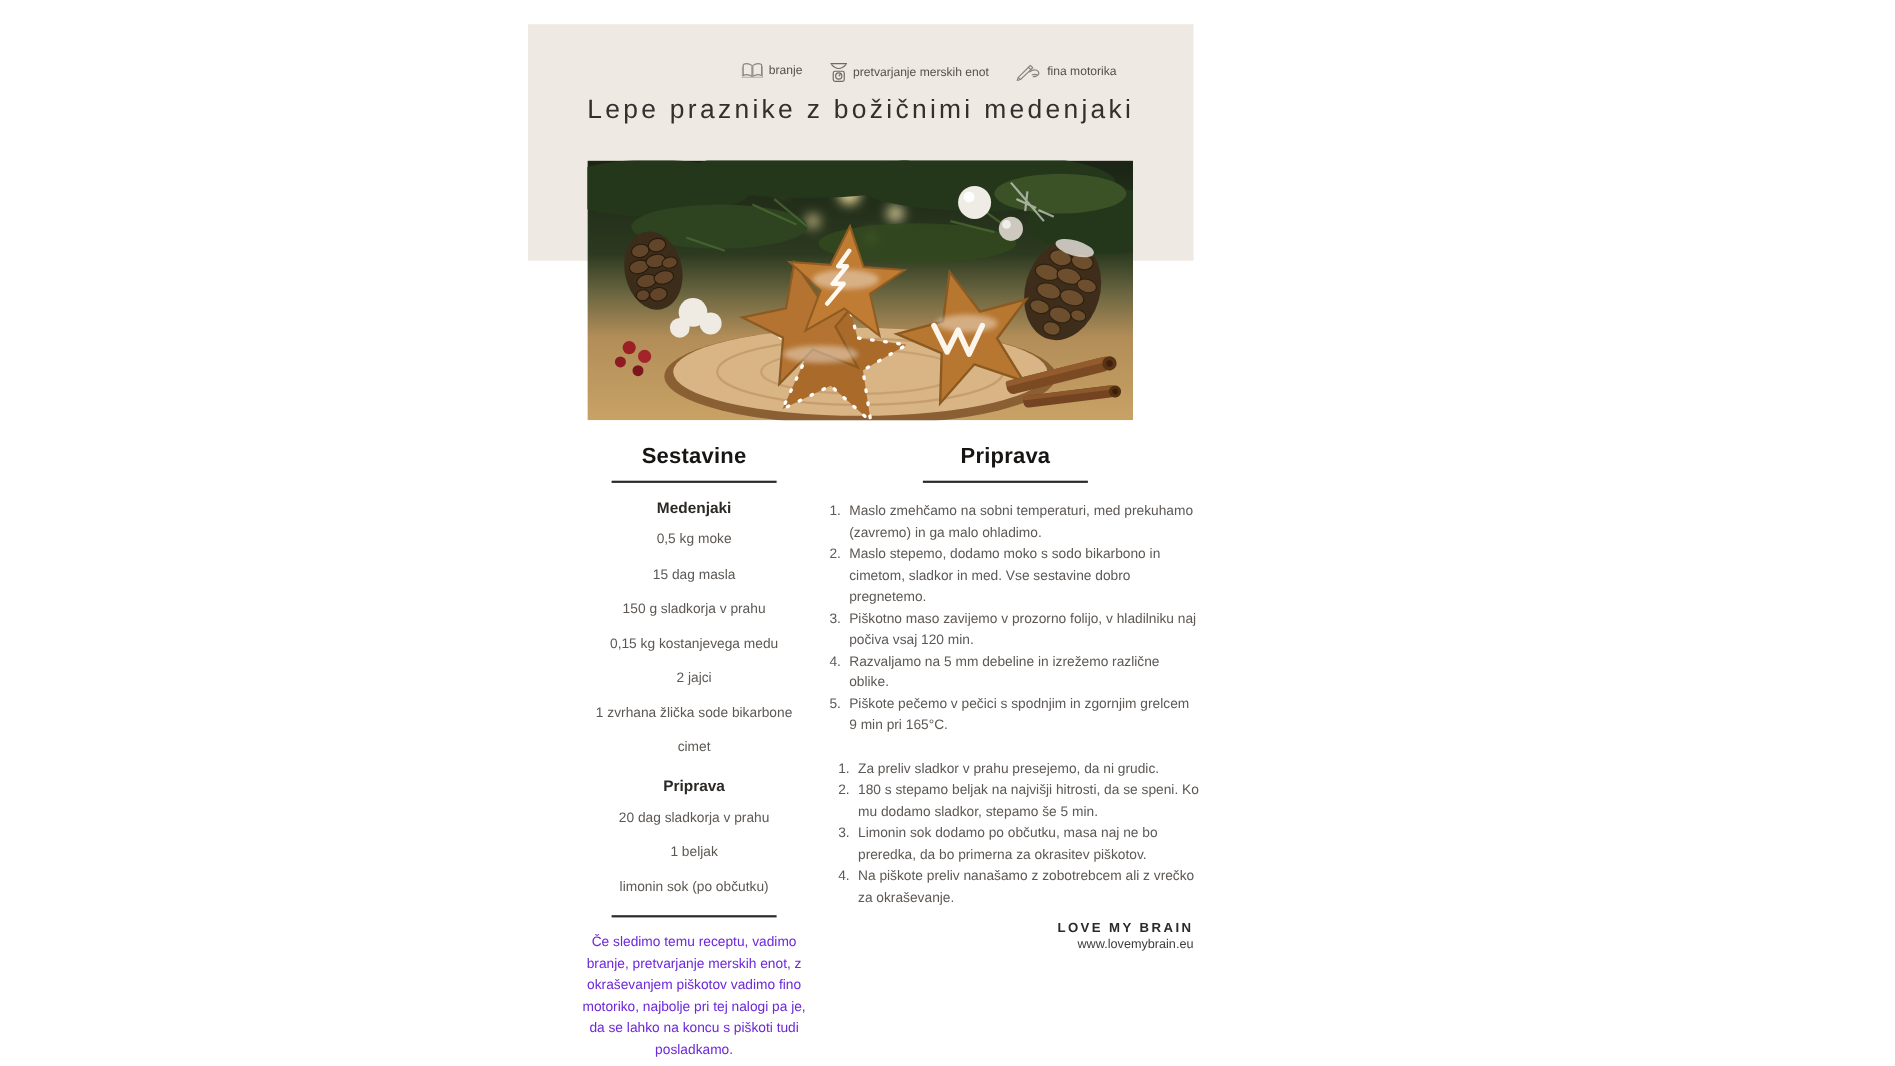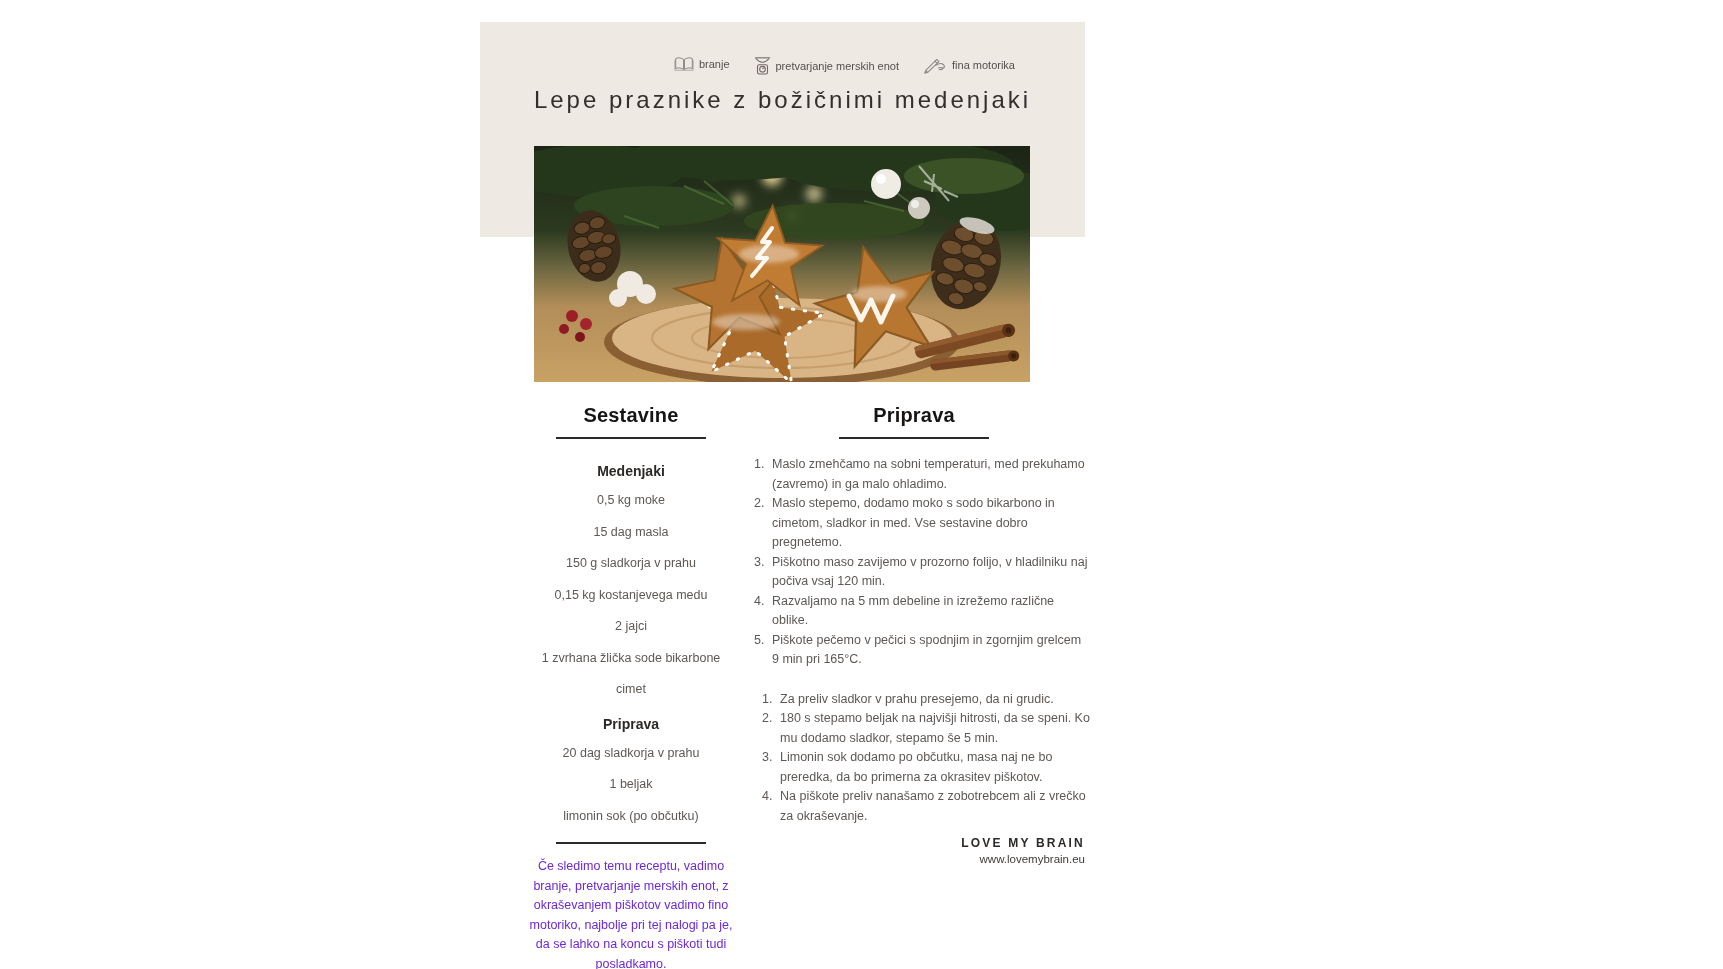--- a/index.html
+++ b/index.html
@@ -22,21 +22,21 @@
   }
 
   .photo { position:absolute; left:54px; top:146px; width:496px; height:236px; }
   .photo svg { display:block; }
 
   h2.section { font-size:20px; font-weight:700; color:#171514; margin:0 0 10px; text-align:center; letter-spacing:0.2px; }
   .rule  { width:150px; height:2px; background:#2a2a2a; margin:0 auto; }
 
   .ing { position:absolute; left:41px; top:404px; width:220px; text-align:center; }
   .ing h3 { font-size:14px; font-weight:700; color:#2b2825; margin:16px 0 6px; }
-  .ing h3.first { margin-top:24px; }
+  .ing h3.first { margin-top:14px; }
   .ing p.item { margin:12px; font-size:12.5px; line-height:19.5px; color:#5d5854; }
   .rule2 { width:150px; height:2px; background:#2a2a2a; margin:16px auto 13px; }
   .note  { font-size:12.5px; line-height:19.5px; color:#6d28d9; margin:0; }
 
   .prep { position:absolute; left:258px; top:404px; width:352px; }
   ol.steps {
     list-style:none; margin:16px 0 0; padding:0 0 0 16px; counter-reset:s;
     font-size:12.5px; line-height:19.5px; color:#5d5854;
   }
   ol.steps li { counter-increment:s; position:relative; padding-left:18px; }

